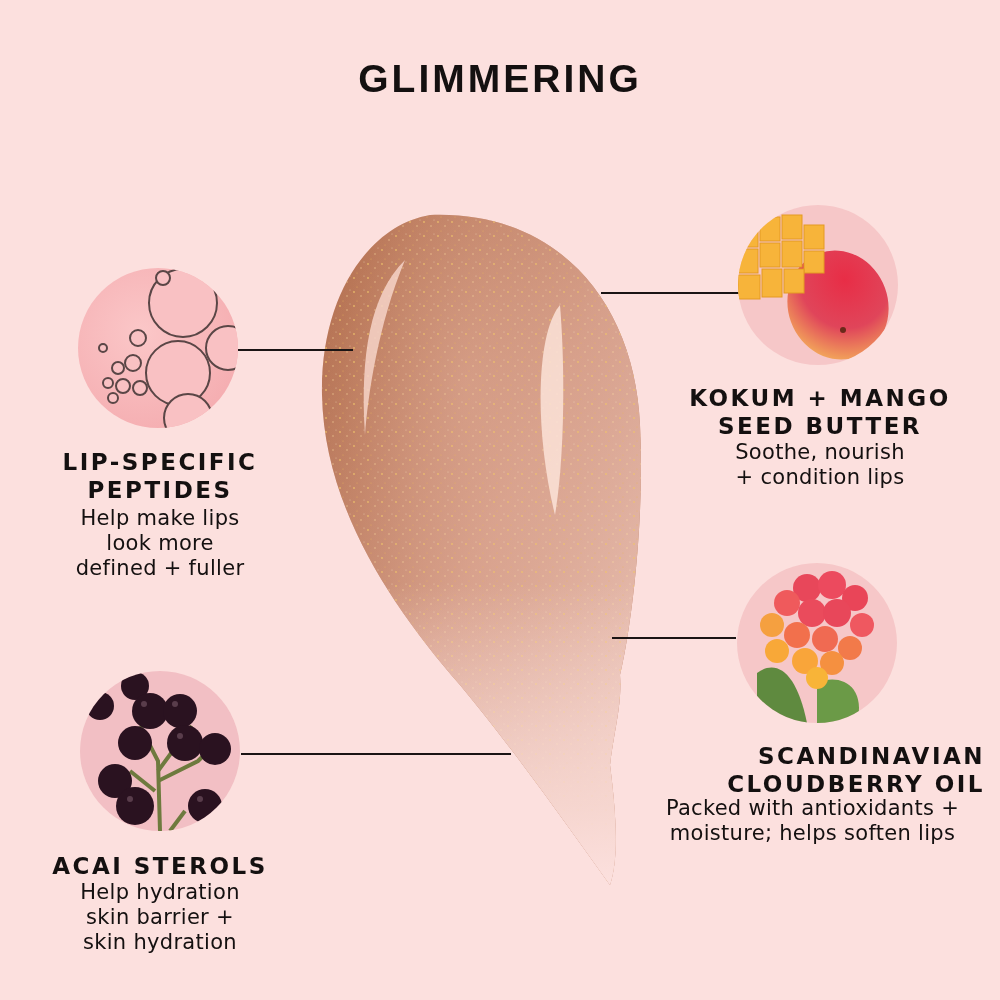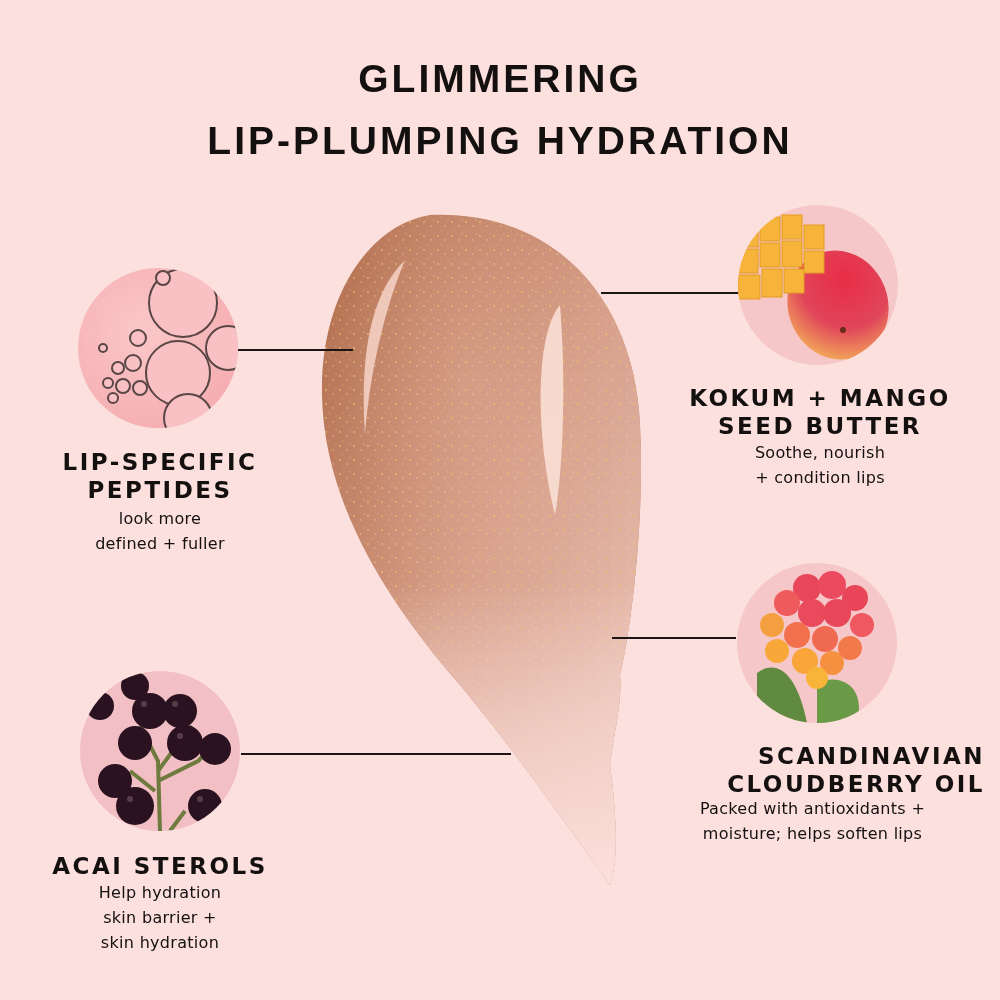--- a/index.html
+++ b/index.html
@@ -20,33 +20,32 @@
   .circle {
     position: absolute; border-radius: 50%; overflow: hidden;
   }
   .heading {
     position: absolute; text-align: center; font-weight: 700;
     font-size: 23px; line-height: 28px; letter-spacing: 2.5px;
     font-family: "DejaVu Sans", sans-serif;
   }
   .desc {
     position: absolute; text-align: center;
-    font-size: 16px; line-height: 25px;
+    font-size: 21px; line-height: 25px;
     font-family: "DejaVu Sans", sans-serif; letter-spacing: 0.3px;
   }
   .connector { position: absolute; height: 2px; background: #1a1414; }
 
   .swatch { position: absolute; left: 310px; top: 205px; width: 350px; height: 690px; }
 </style>
 </head>
 <body>
 
 <div class="title">
   <div>GLIMMERING</div>
-  <div>LIP-PLUMPING HYDRATION</div>
 </div>
 
 <svg class="swatch" viewBox="0 0 350 690" width="350" height="690">
   <defs>
     <radialGradient id="gBody" cx="45%" cy="25%" r="70%">
       <stop offset="0%" stop-color="#c98c70"></stop>
       <stop offset="55%" stop-color="#b4704f"></stop>
       <stop offset="100%" stop-color="#a86448"></stop>
     </radialGradient>
     <linearGradient id="gFade" x1="0" y1="0" x2="0" y2="1">
@@ -97,20 +96,21 @@
       <circle cx="25" cy="80" r="4"></circle>
       <circle cx="35" cy="130" r="5"></circle>
     </g>
   </svg>
 </div>
 <div class="heading" style="left:40px; top:448px; width:240px;">
   <div>LIP-SPECIFIC</div>
   <div>PEPTIDES</div>
 </div>
 <div class="desc" style="left:30px; top:506px; width:260px;">
+  <div>Help make lips</div>
   <div>look more</div>
   <div>defined + fuller</div>
 </div>
 
 <div class="circle" style="left:738px; top:205px; width:160px; height:160px; background: #f6c7c8;">
   <svg width="160" height="160" viewBox="0 0 160 160">
     <defs>
       <radialGradient id="mangoSkin" cx="65%" cy="30%" r="75%">
         <stop offset="0%" stop-color="#e82d46"></stop>
         <stop offset="60%" stop-color="#e0455a"></stop>

